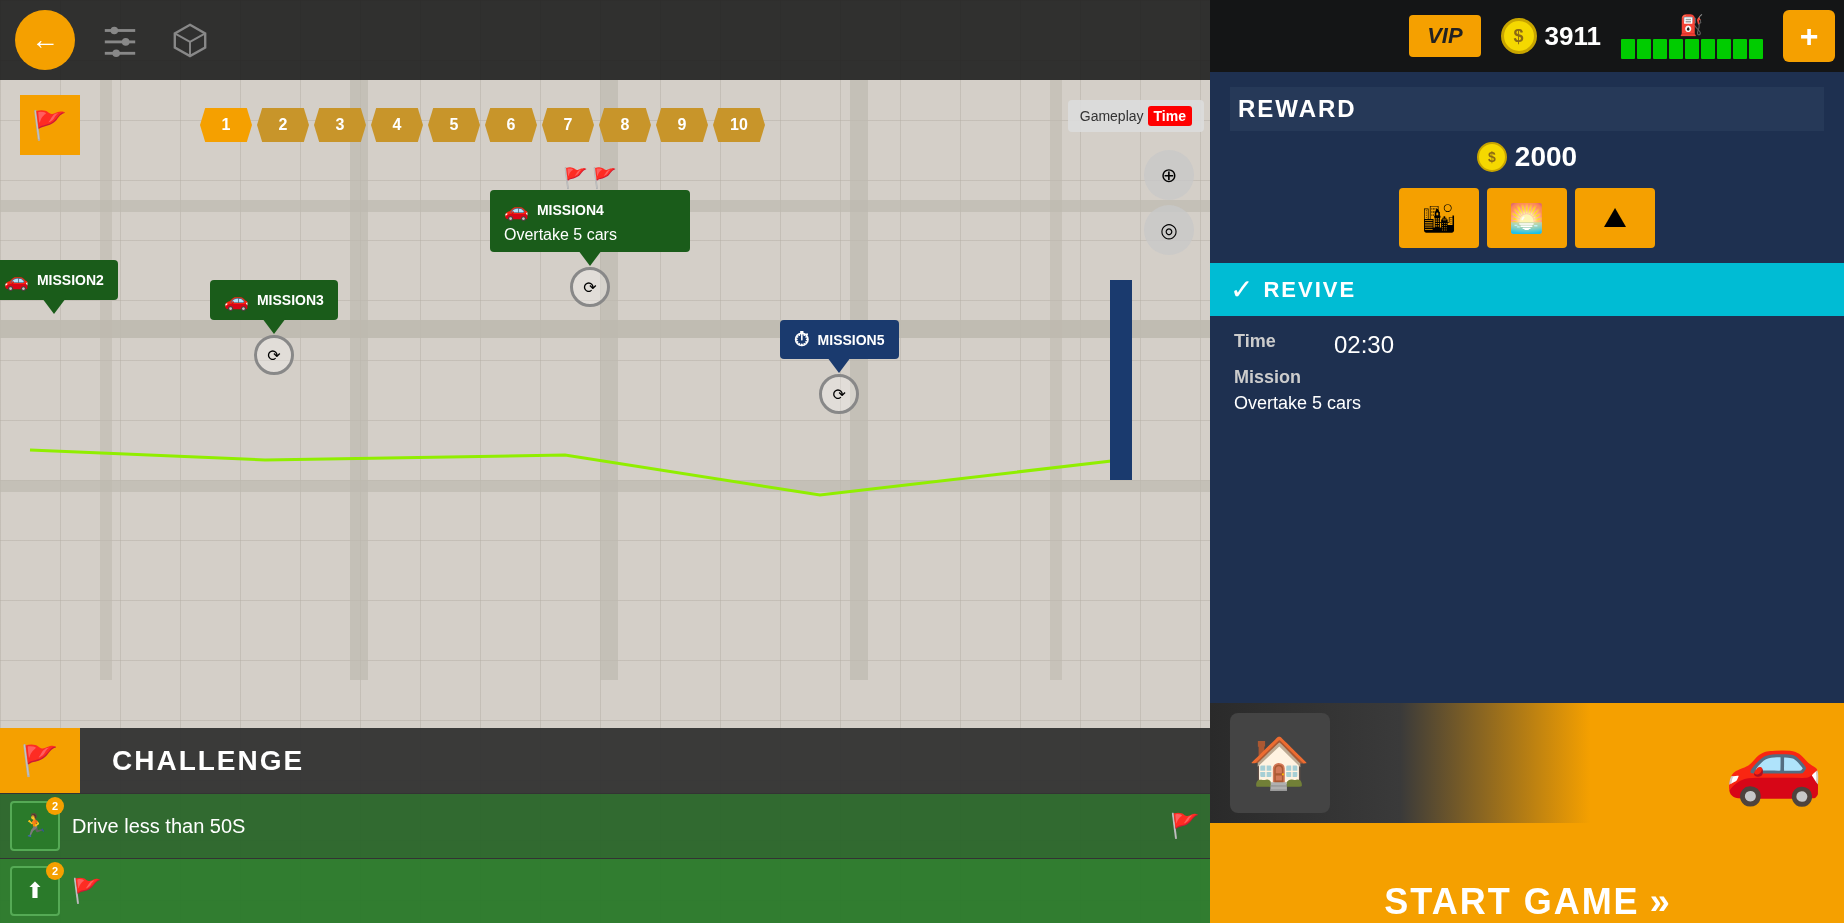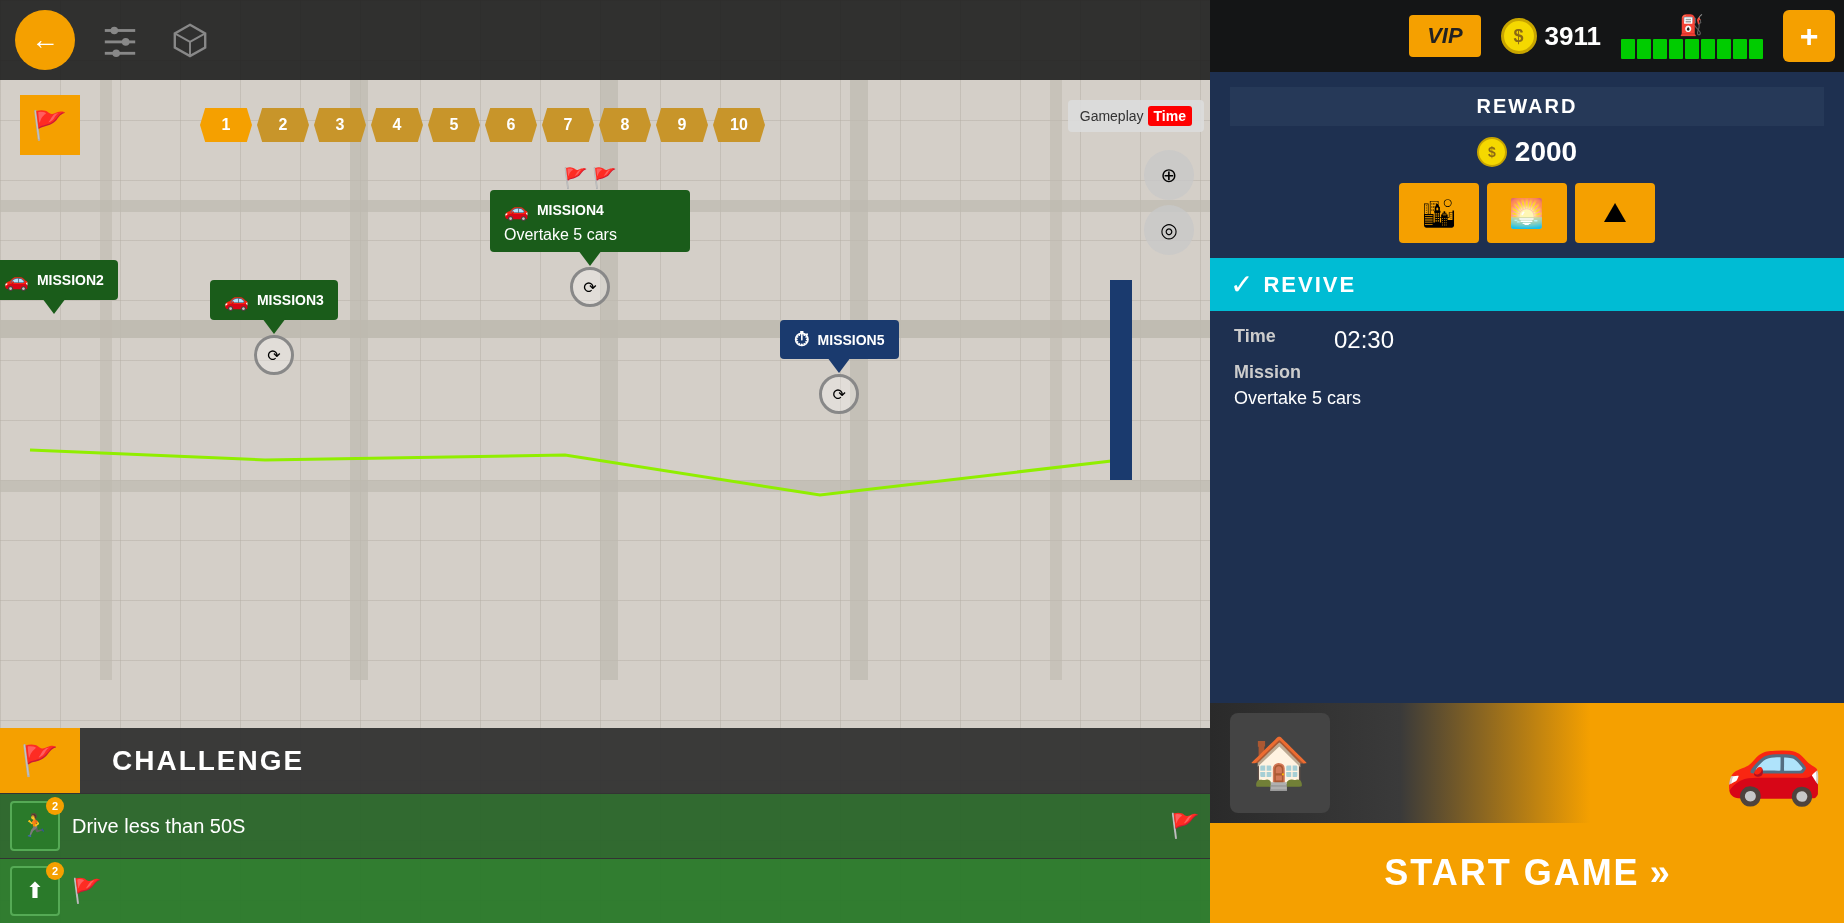--- a/index.html
+++ b/index.html
@@ -410,24 +410,24 @@
     }
 
     
     #reward-section {
       padding: 15px 20px;
       background: #1e3050;
     }
 
     .reward-title {
       color: white;
-      font-size: 20px;
+      font-size: 24px;
       font-weight: bold;
       letter-spacing: 2px;
-      text-align: center;
+      text-align: left;
       background: rgba(40,60,90,0.8);
       padding: 8px;
       margin-bottom: 10px;
     }
 
     .reward-amount {
       display: flex;
       align-items: center;
       justify-content: center;
       gap: 8px;
@@ -549,21 +549,21 @@
       right: 20px;
       font-size: 80px;
       color: #888;
     }
 
     
     #start-game-btn {
       height: 100px;
       background: #f5a000;
       display: flex;
-      align-items: center;
+      align-items: flex-end;
       justify-content: center;
       cursor: pointer;
       gap: 10px;
     }
 
     .start-game-text {
       color: white;
       font-size: 36px;
       font-weight: bold;
       letter-spacing: 2px;

